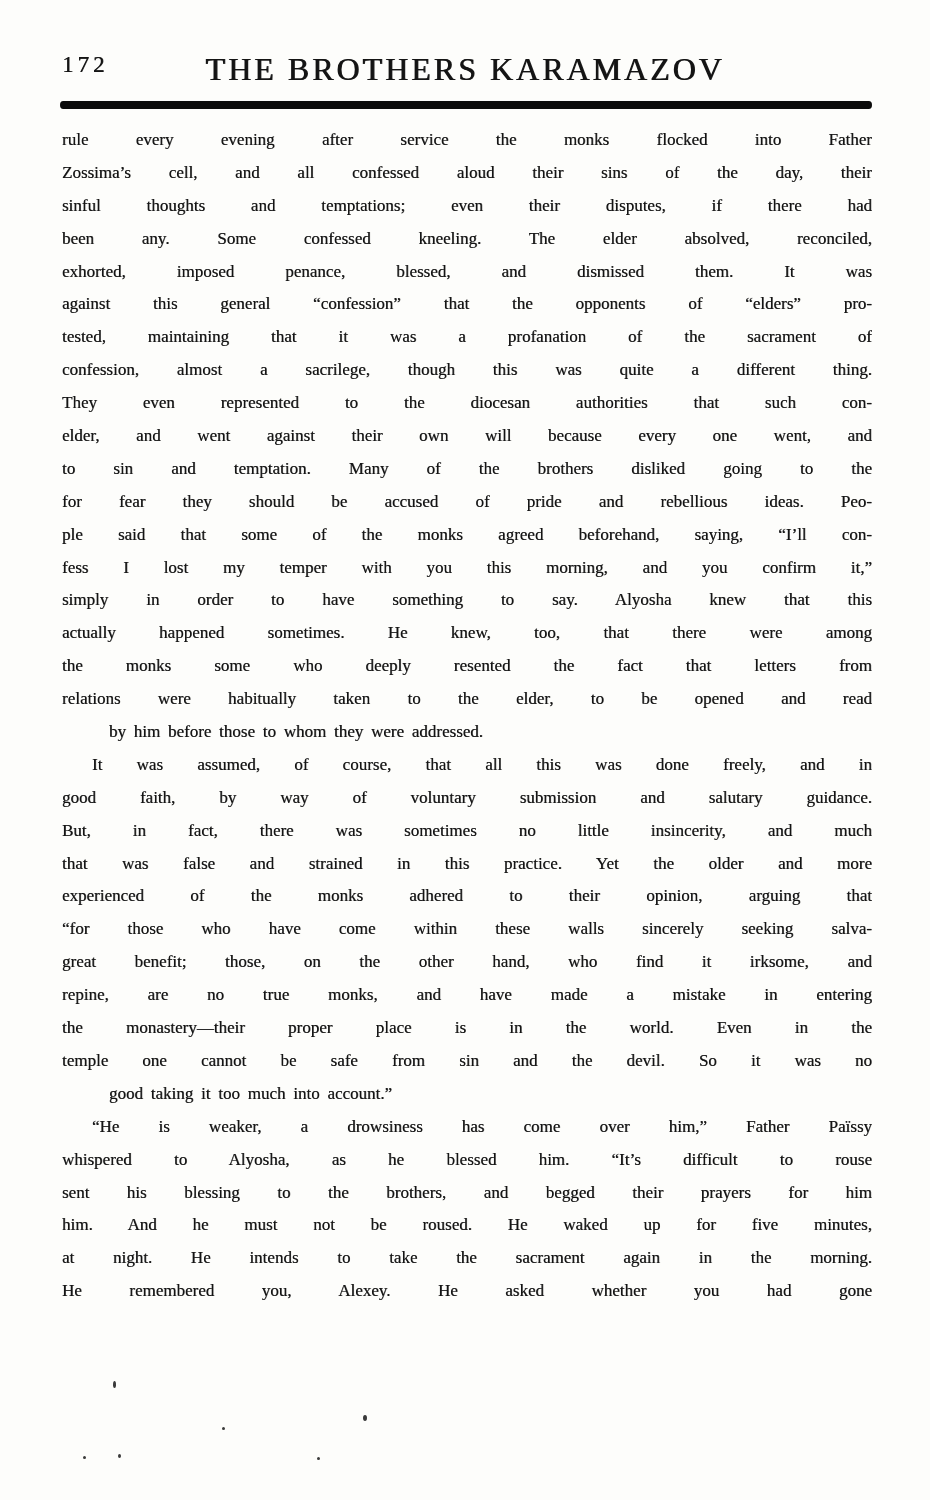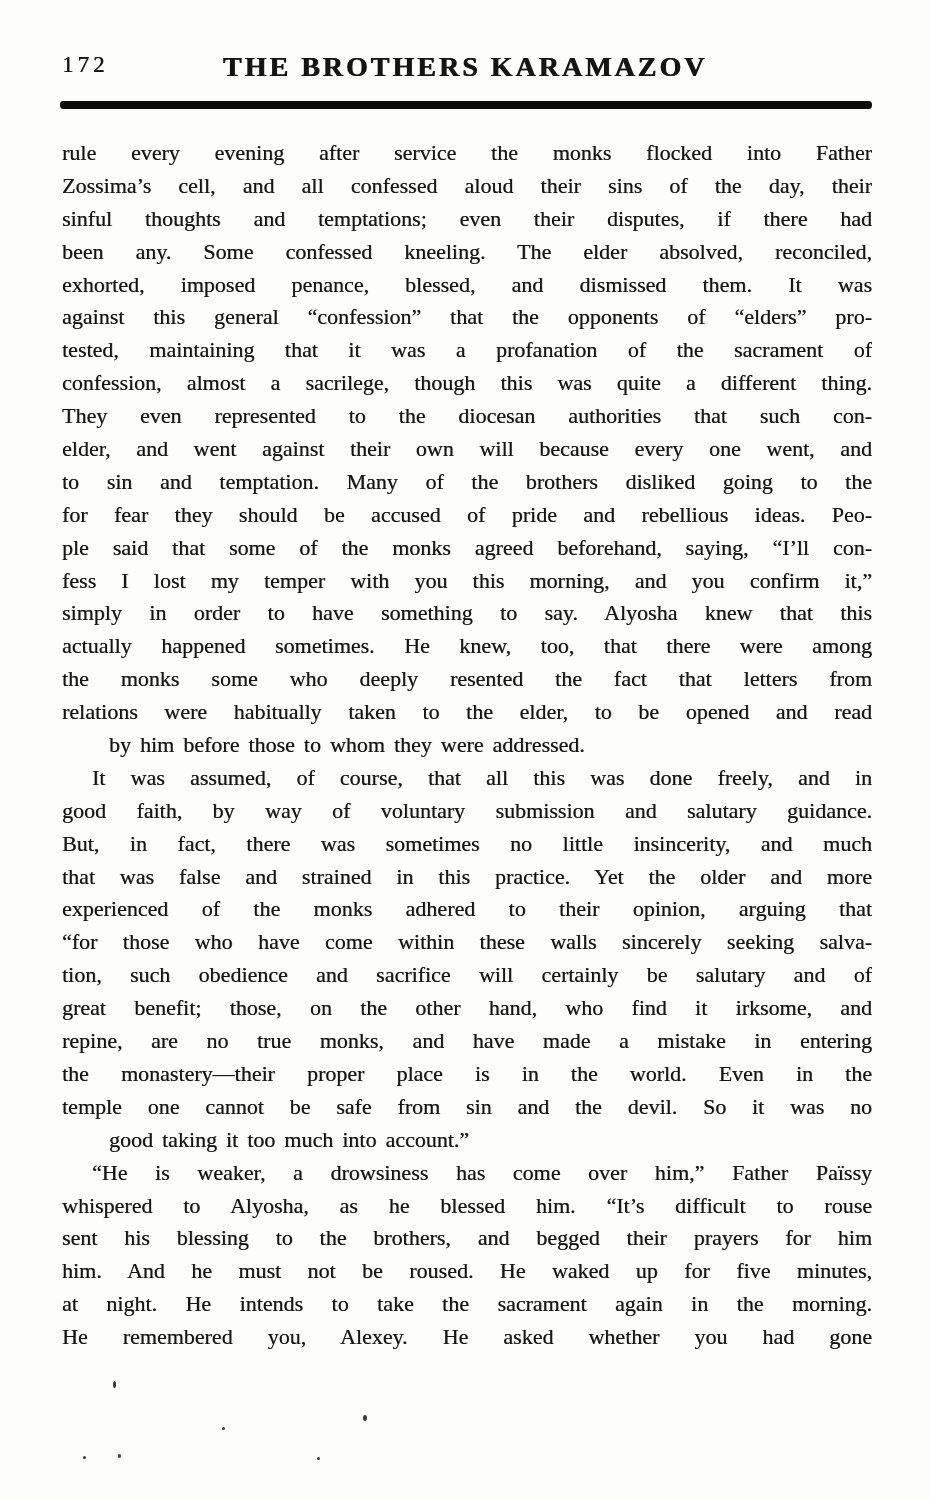--- a/index.html
+++ b/index.html
@@ -26,40 +26,40 @@
     font-size: 23px;
     letter-spacing: 4px;
     text-shadow: 0.5px 0 0 rgba(15,15,15,0.8);
   }
   .running-title {
     position: absolute;
     left: 0;
     top: 51px;
     width: 100%;
     text-align: center;
-    font-size: 28px;
+    font-size: 32px;
     letter-spacing: 3px;
-    font-weight: bold;
+    font-weight: normal;
     text-shadow: 0.8px 0 0 rgba(10,10,10,0.9);
   }
   .header-rule {
     position: absolute;
     left: 60px;
     top: 101px;
     width: 812px;
     height: 8px;
     background: #0b0b0b;
     border-radius: 4px / 5px;
   }
   .body-text {
     position: absolute;
     left: 62px;
-    top: 137px;
+    top: 124px;
     width: 810px;
-    font-size: 22px;
+    font-size: 17px;
     line-height: 32.9px;
     text-shadow: 0.45px 0 0 rgba(15,15,15,0.6);
   }
   .line {
     height: 32.9px;
     overflow: hidden;
   }
   .line.justify {
     text-align: justify;
     text-align-last: justify;
@@ -108,21 +108,20 @@
       <div class="line justify">actually happened sometimes. He knew, too, that there were among</div>
       <div class="line justify">the monks some who deeply resented the fact that letters from</div>
       <div class="line justify">relations were habitually taken to the elder, to be opened and read</div>
       <div class="line plain">by him before those to whom they were addressed.</div>
       <div class="line justify indent">It was assumed, of course, that all this was done freely, and in</div>
       <div class="line justify">good faith, by way of voluntary submission and salutary guidance.</div>
       <div class="line justify">But, in fact, there was sometimes no little insincerity, and much</div>
       <div class="line justify">that was false and strained in this practice. Yet the older and more</div>
       <div class="line justify">experienced of the monks adhered to their opinion, arguing that</div>
       <div class="line justify">“for those who have come within these walls sincerely seeking salva-</div>
-      <div class="line justify">tion, such obedience and sacrifice will certainly be salutary and of</div>
       <div class="line justify">great benefit; those, on the other hand, who find it irksome, and</div>
       <div class="line justify">repine, are no true monks, and have made a mistake in entering</div>
       <div class="line justify">the monastery—their proper place is in the world. Even in the</div>
       <div class="line justify">temple one cannot be safe from sin and the devil. So it was no</div>
       <div class="line plain">good taking it too much into account.”</div>
       <div class="line justify indent">“He is weaker, a drowsiness has come over him,” Father Païssy</div>
       <div class="line justify">whispered to Alyosha, as he blessed him. “It’s difficult to rouse</div>
       <div class="line justify">sent his blessing to the brothers, and begged their prayers for him</div>
       <div class="line justify">him. And he must not be roused. He waked up for five minutes,</div>
       <div class="line justify">at night. He intends to take the sacrament again in the morning.</div>

